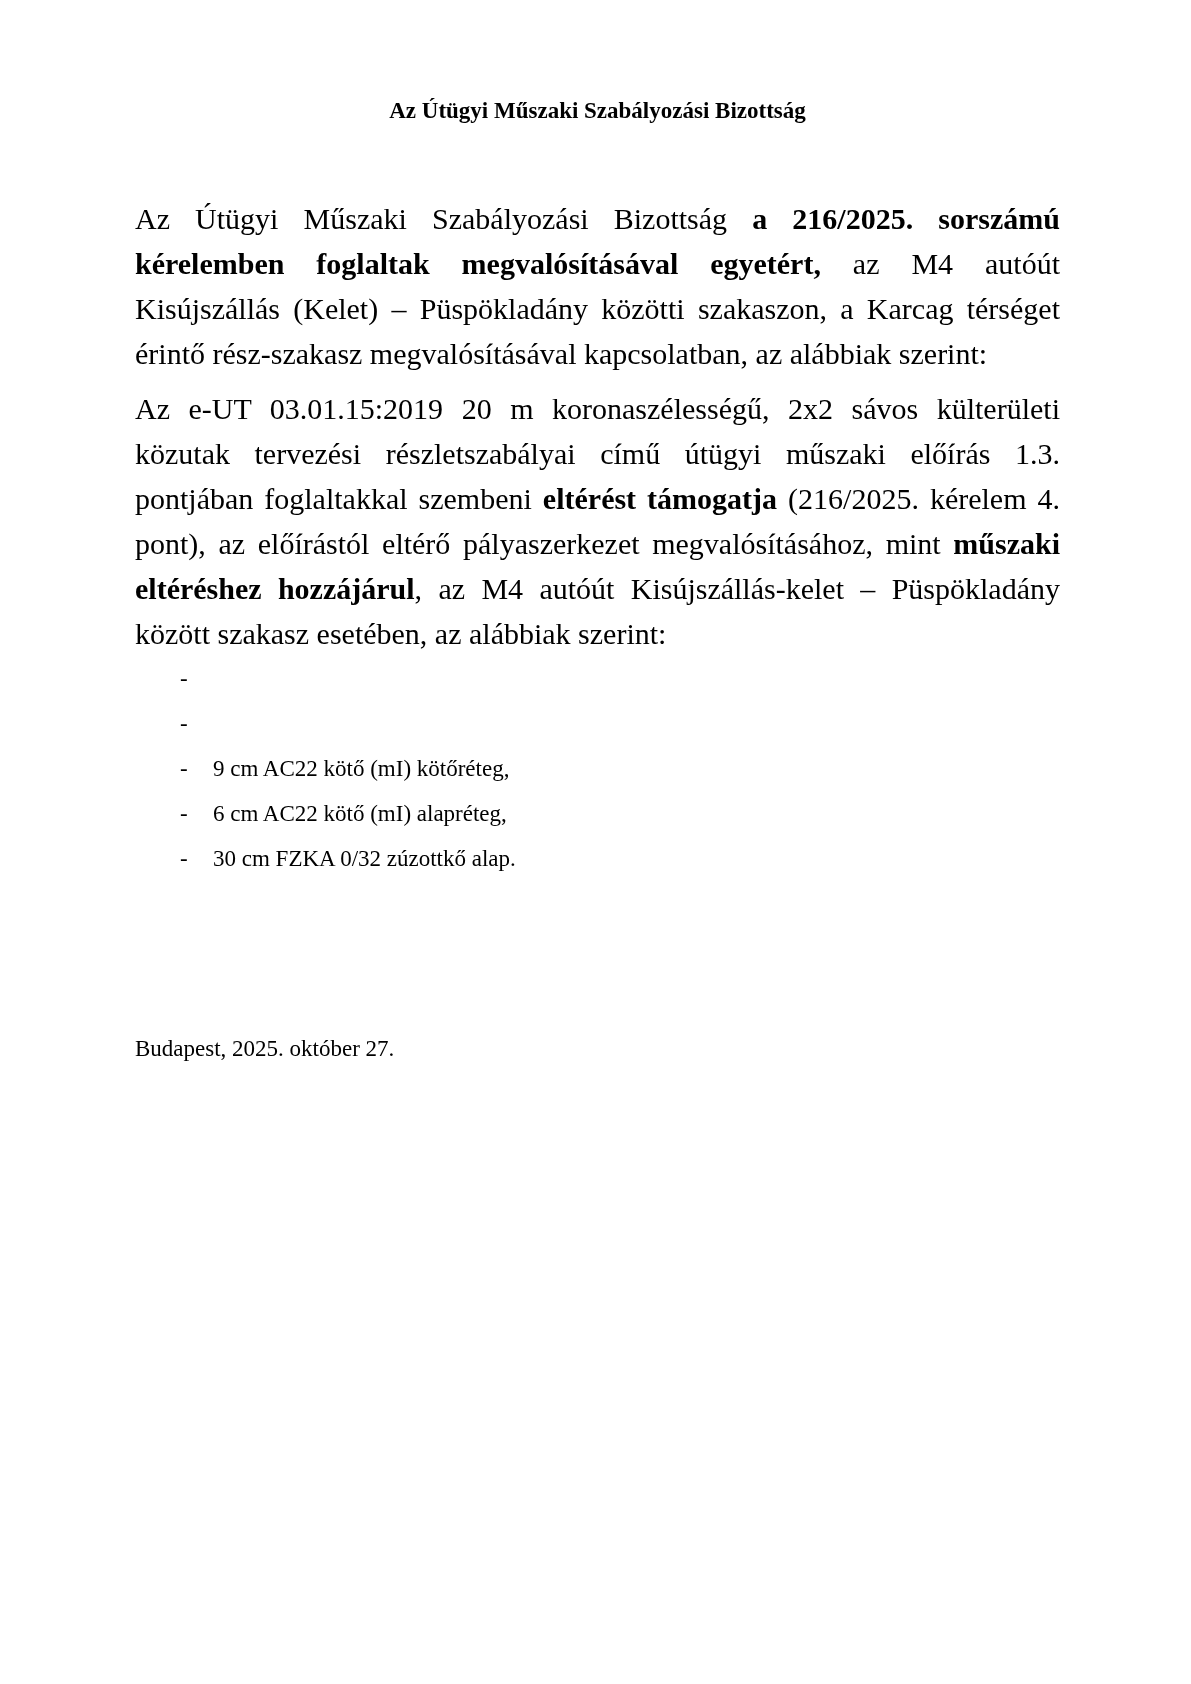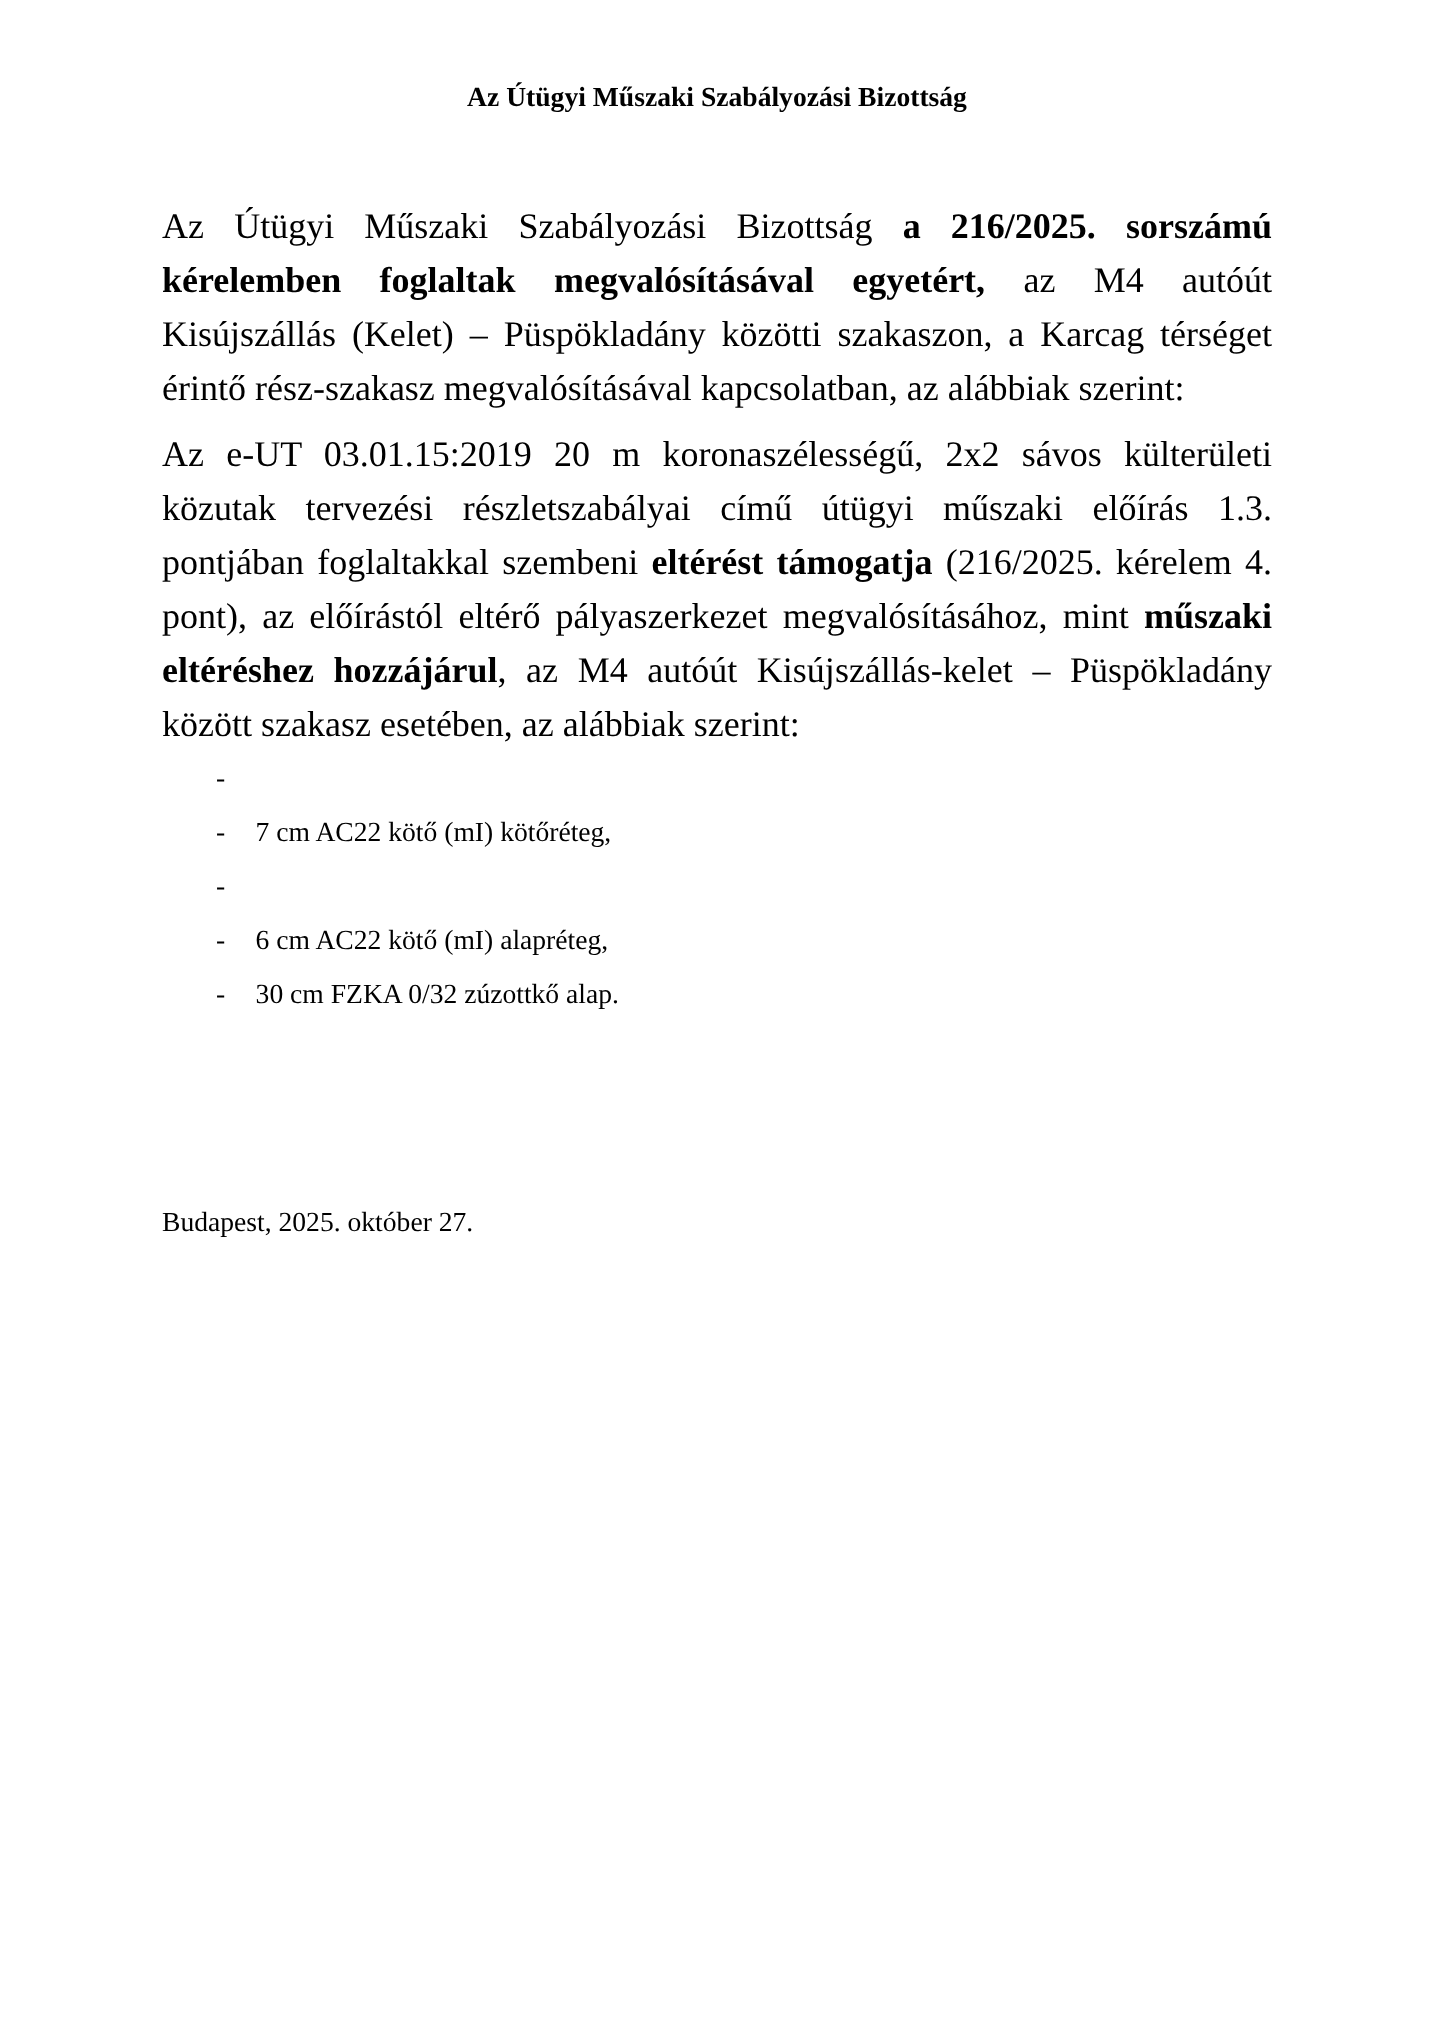--- a/index.html
+++ b/index.html
@@ -10,21 +10,21 @@
     position: relative;
     width: 1191px;
     height: 1684px;
     margin: 0 auto;
     background: #ffffff;
     font-family: "Liberation Serif", "DejaVu Serif", serif;
     color: #000000;
     overflow: hidden;
   }
   .content {
-    padding: 56px 131px 0 135px;
+    padding: 86px 131px 0 135px;
   }
   .title-block {
     text-align: center;
     font-weight: bold;
     font-size: 23px;
   }
   .title-line {
     line-height: 50px;
   }
   .body-paragraph {
@@ -68,24 +68,24 @@
     <p class="body-paragraph p1"><span>Az Útügyi Műszaki Szabályozási Bizottság </span><span class="seg-bold">a 216/2025. sorszámú kérelemben foglaltak megvalósításával egyetért,</span><span> az M4 autóút Kisújszállás (Kelet) – Püspökladány közötti szakaszon, a Karcag térséget érintő rész-szakasz megvalósításával kapcsolatban, az alábbiak szerint:</span></p>
 
     <p class="body-paragraph p2"><span>Az e-UT 03.01.15:2019 20 m koronaszélességű, 2x2 sávos külterületi közutak tervezési részletszabályai című útügyi műszaki előírás 1.3. pontjában foglaltakkal szembeni </span><span class="seg-bold">eltérést támogatja</span><span> (216/2025. kérelem 4. pont), az előírástól eltérő pályaszerkezet megvalósításához, mint </span><span class="seg-bold">műszaki eltéréshez hozzájárul</span><span>, az M4 autóút Kisújszállás-kelet – Püspökladány között szakasz esetében, az alábbiak szerint:</span></p>
 
     <div class="layer-list">
         <div class="list-row">
           <span class="list-dash">-</span>
         </div>
         <div class="list-row">
           <span class="list-dash">-</span>
-          <span>7 cm AC22 kötő (mI) kötőréteg,</span>
         </div>
         <div class="list-row">
           <span class="list-dash">-</span>
+          <span>9 cm AC22 kötő (mI) kötőréteg,</span>
         </div>
         <div class="list-row">
           <span class="list-dash">-</span>
           <span>6 cm AC22 kötő (mI) alapréteg,</span>
         </div>
         <div class="list-row">
           <span class="list-dash">-</span>
           <span>30 cm FZKA 0/32 zúzottkő alap.</span>
         </div>
       </div>

